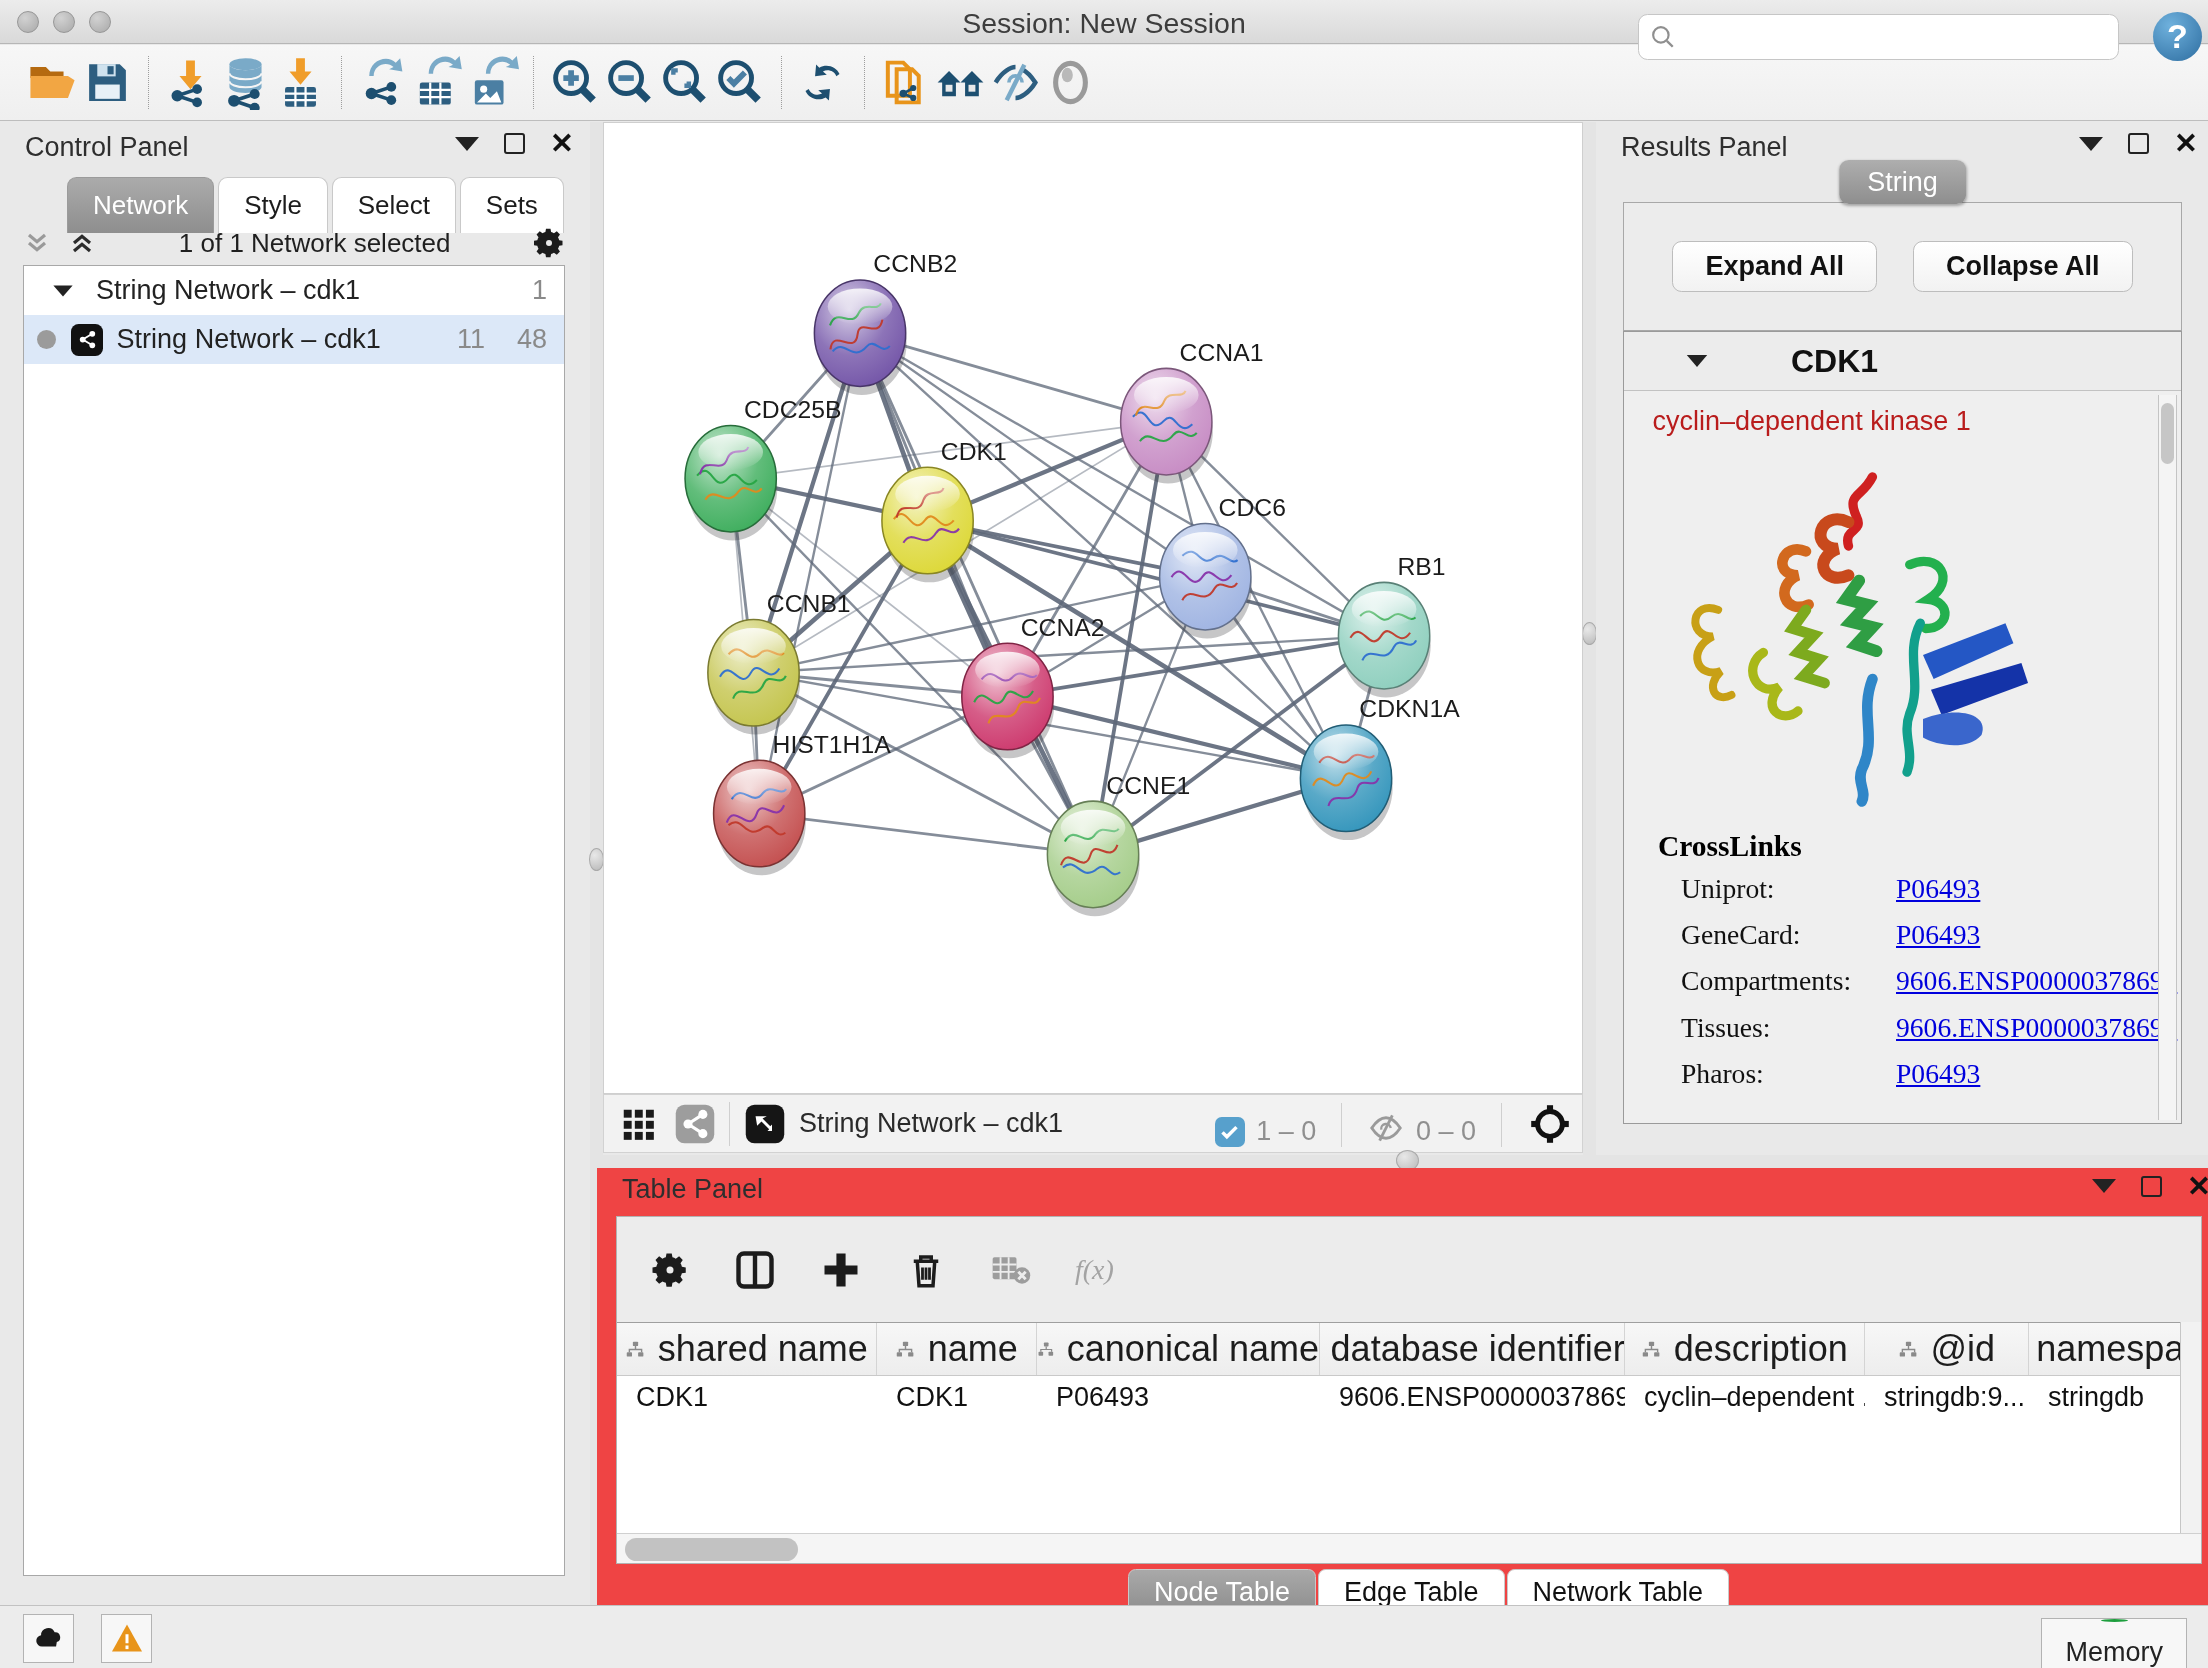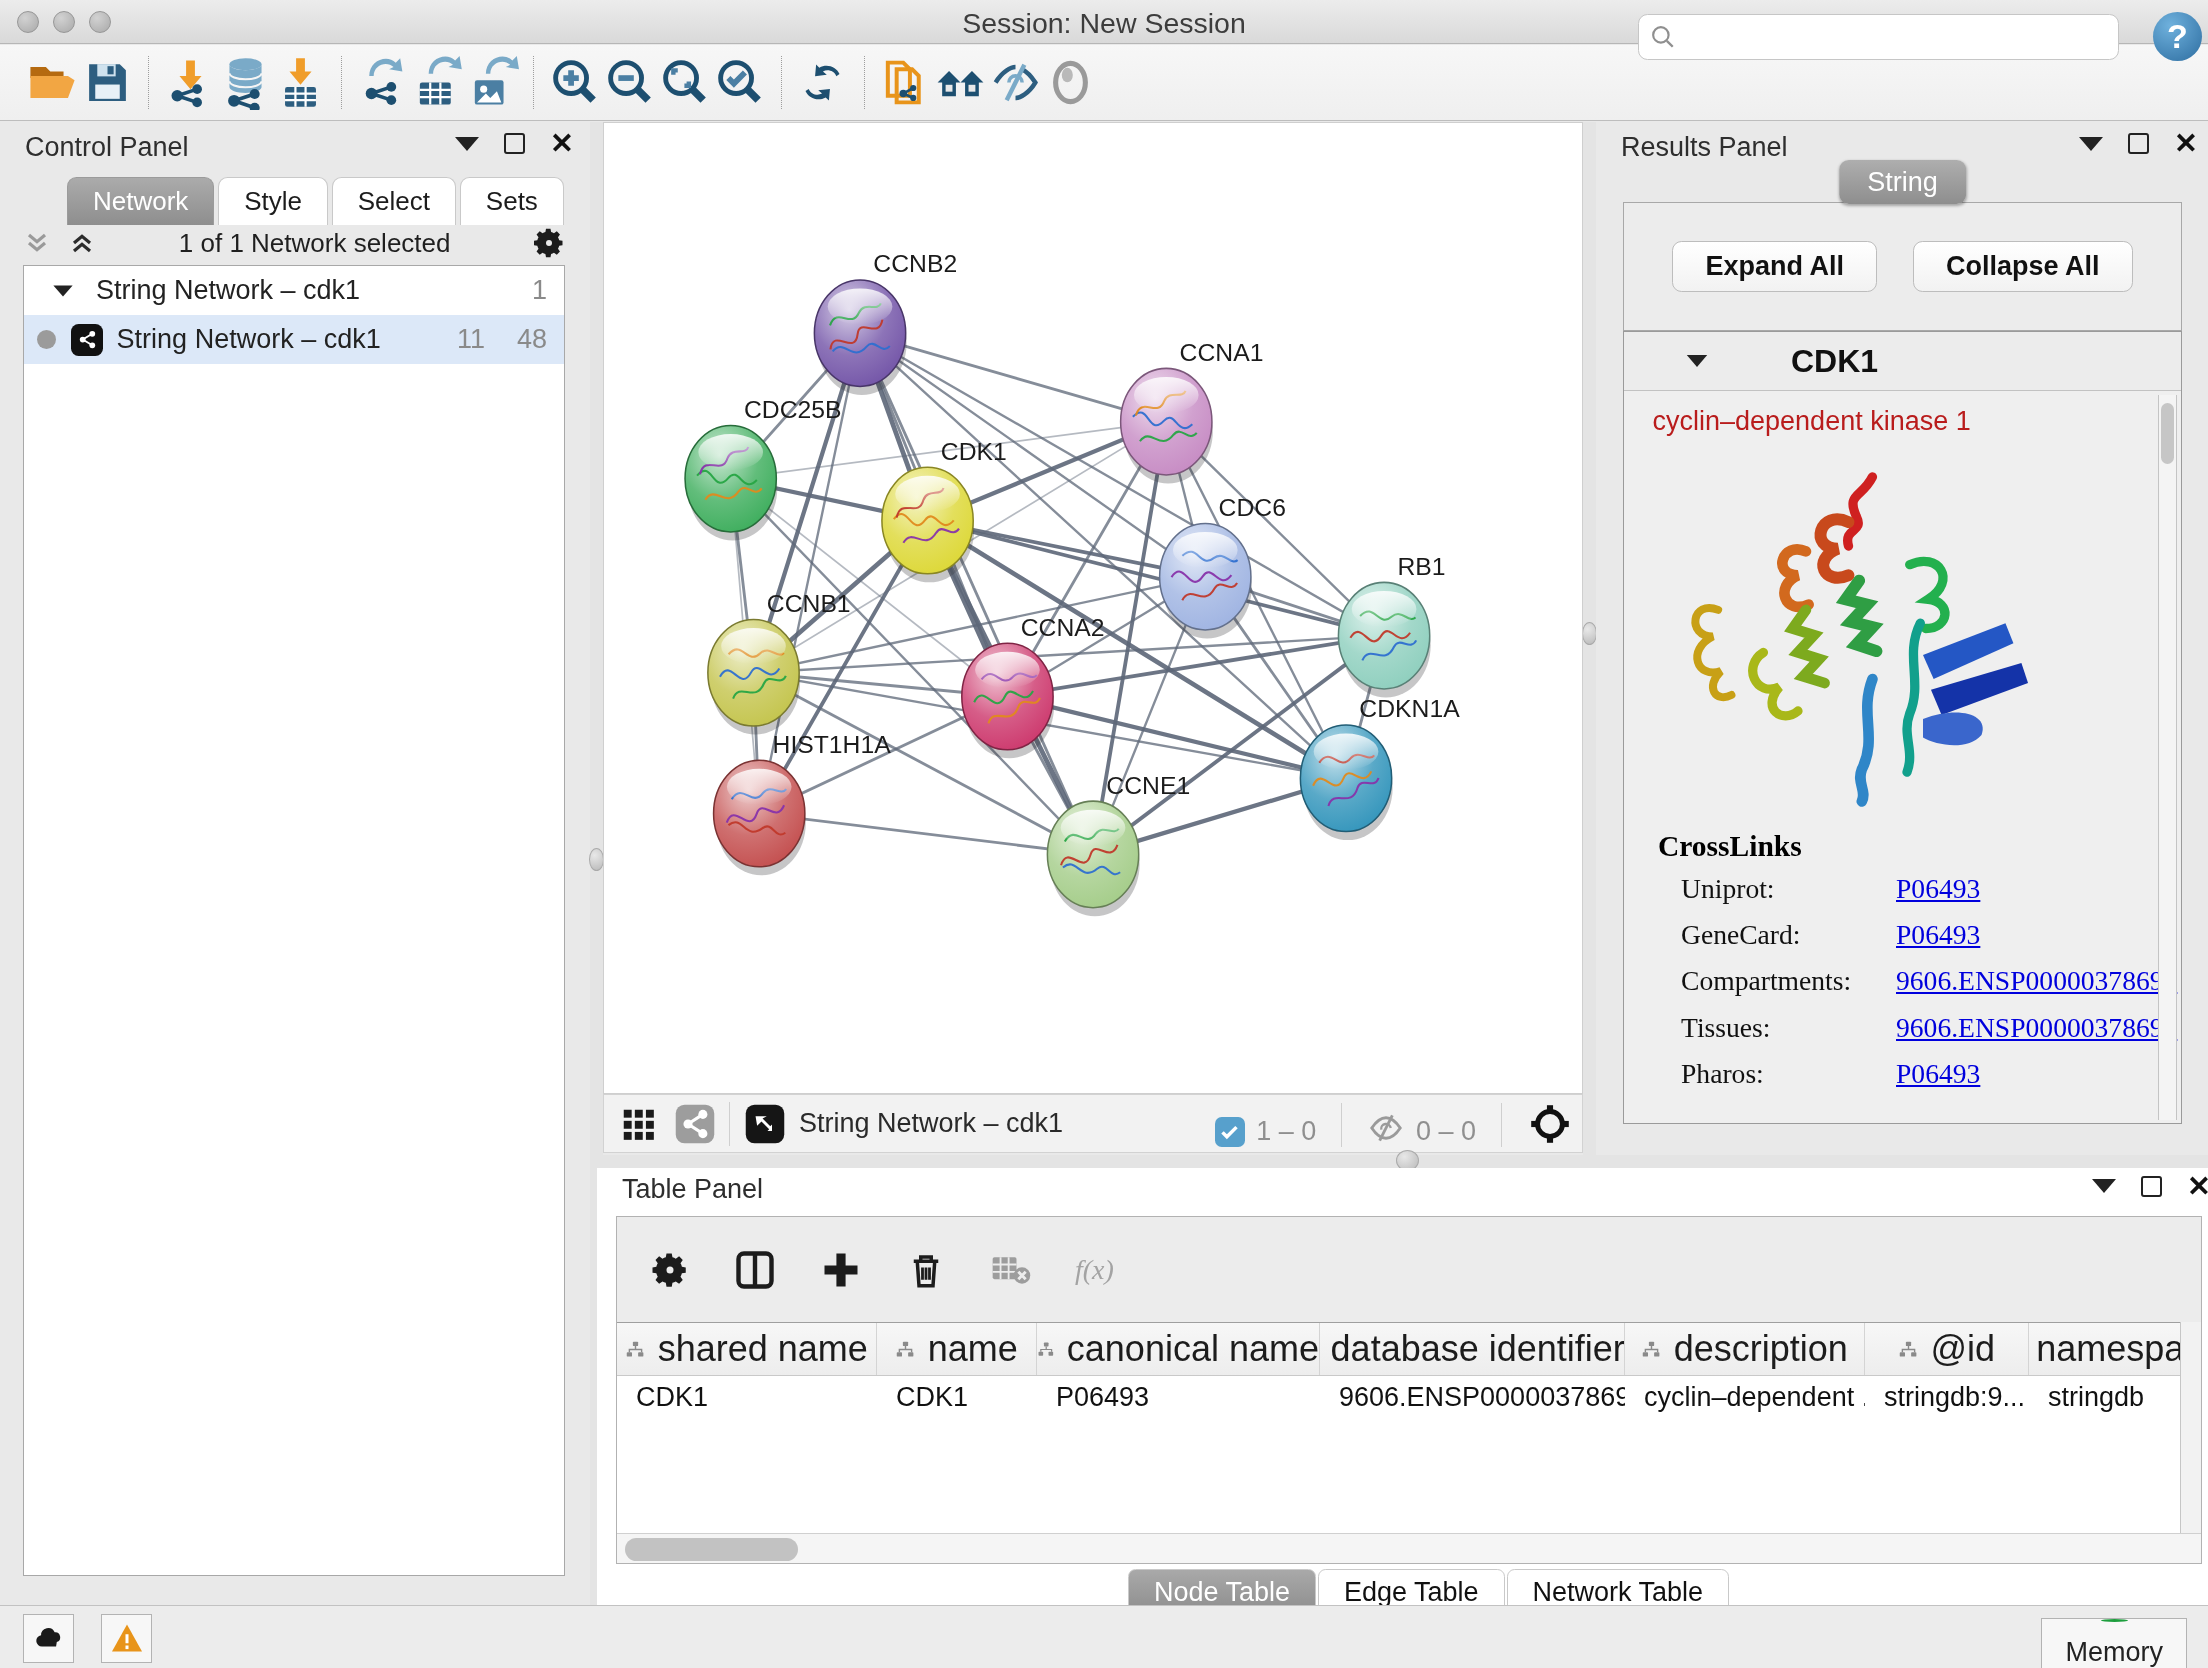--- a/index.html
+++ b/index.html
@@ -33,21 +33,21 @@
   .panel-title{font-size:27px;color:#2e2e2e;}
   .ph-btns{position:absolute;display:flex;align-items:center;gap:25px;}
   .tri-down{width:0;height:0;border-left:12.4px solid transparent;border-right:12.4px solid transparent;
     border-top:14.3px solid #222;}
   .sq{width:21px;height:21px;border:2.9px solid #222;border-radius:2.9px;}
   .xx{font-size:28.5px;font-weight:bold;color:#111;line-height:21px;}
   
   .control-panel{position:absolute;left:0;top:122px;width:590px;height:1484px;background:#e9e9e9;}
   .cp-title{position:absolute;left:25px;top:9.5px;}
   .tabrow{position:absolute;display:flex;}
-  .tab{height:48px;padding:0 25px;display:flex;align-items:center;justify-content:center;
+  .tab{height:56px;padding:0 25px;display:flex;align-items:center;justify-content:center;
     font-size:26px;background:#fff;border:1px solid #c9c9c9;border-bottom:none;
     border-radius:9.5px 9.5px 0 0;margin-right:3.8px;color:#1c1c1c;}
   .tab.active{background:linear-gradient(#ababab,#8e8e8e);color:#fff;border-color:#9b9b9b;}
   .cp-statusrow{position:absolute;left:21px;top:99px;width:546px;height:44px;
     display:flex;align-items:center;}
   .cp-status-text{flex:1;text-align:center;font-size:26px;color:#1f1f1f;}
   .netlist{position:absolute;left:23px;top:143px;width:542px;height:1311px;background:#fff;
     border:1.9px solid #a8a8a8;}
   .netrow{height:49px;display:flex;align-items:center;font-size:27px;}
   .netrow .cnt{color:#8a8a8a;margin-left:auto;margin-right:17px;display:flex;gap:32px;}
@@ -89,21 +89,21 @@
   .rp-img{height:380px;display:flex;align-items:center;justify-content:flex-start;padding-left:25px;}
   .crosslinks{font-family:"Liberation Serif", serif;padding-left:34px;padding-top:7.6px;}
   .cl-head{font-size:29.5px;font-weight:bold;color:#000;margin-bottom:9.5px;}
   .cl-row{display:flex;font-size:27.6px;margin-bottom:14.3px;}
   .cl-label{width:238px;color:#111;padding-left:23px;}
   .cl-link{color:#0000dd;text-decoration:underline;}
   .rp-scroll{position:absolute;right:3.8px;top:63px;width:19px;height:725px;background:#f4f4f4;
     border-left:1px solid #c4c4c4;border-right:1px solid #c4c4c4;}
   .rp-thumb{position:absolute;left:1.9px;top:7.6px;width:13.3px;height:61px;border-radius:7.6px;background:#c6c6c6;}
   
-  .table-panel{position:absolute;left:597px;top:1168px;width:1611px;height:438px;background:#ffffff;}
+  .table-panel{position:absolute;left:597px;top:1168px;width:1611px;height:438px;background:#ef4444;}
   .tp-title{position:absolute;left:25px;top:5.7px;}
   .tp-box{position:absolute;left:19px;top:48px;width:1586px;height:348px;background:#ececec;
     border:1.9px solid #b2b2b2;}
   .tp-toolbar{height:105px;display:flex;align-items:center;gap:42px;padding-left:32px;}
   .tp-table{position:absolute;left:0px;top:105px;width:1565px;height:211px;background:#fff;
     border-top:1.9px solid #9f9f9f;overflow:hidden;}
   .thead{display:flex;height:53px;background:linear-gradient(#f7f7f7,#ededed);
     border-bottom:1.9px solid #c9c9c9;}
   .th{display:flex;align-items:center;justify-content:center;gap:11.4px;font-size:36px;color:#1c1c1c;
     border-right:1px solid #d4d4d4;flex:0 0 auto;overflow:hidden;white-space:nowrap;}

